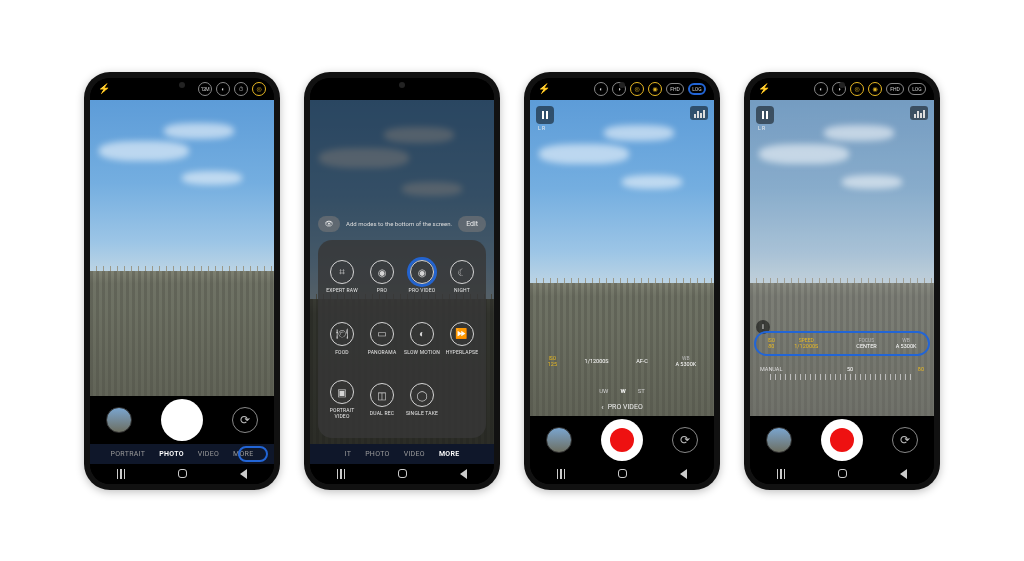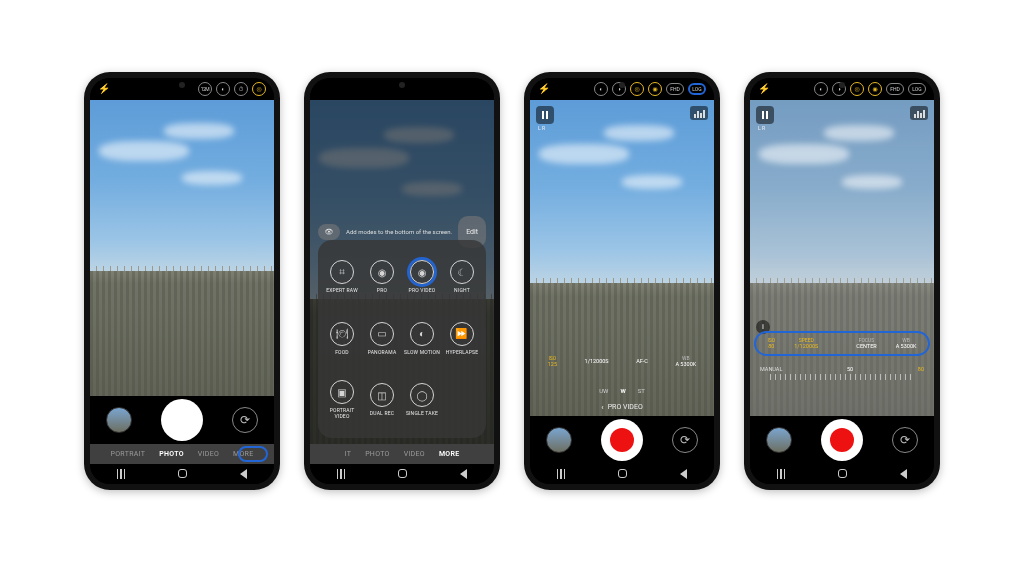--- a/index.html
+++ b/index.html
@@ -115,21 +115,21 @@
   }
   .edit-row {
     position: absolute; top: 116px; left: 8px; right: 8px;
     display: flex; justify-content: space-between; align-items: center;
     color: #eee; font-size: 7px;
   }
   .edit-row .hint { flex:1; text-align:center; color:#ddd; font-size:6px; }
   .eye-pill, .edit-pill {
     background: rgba(120,120,120,0.6);
     border-radius: 10px;
-    height: 16px; padding: 16px 8px;
+    height: 16px; padding: 0 8px;
     display:flex; align-items:center; justify-content:center;
     font-size:7px; color:#eee;
   }
   .eye-pill { width: 22px; padding:0; }
   .mode-panel {
     position: absolute; left: 8px; right: 8px; bottom: 6px;
     top: 140px;
     background: rgba(55,55,55,0.82);
     border-radius: 14px;
     display: grid;
@@ -178,21 +178,21 @@
   .shutter.record::after{
     content:""; width:24px; height:24px; border-radius:50%;
     background:#e11; 
   }
   .flip {
     width:26px; height:26px; border-radius:50%;
     border:1.5px solid #888; display:flex; align-items:center; justify-content:center;
     color:#bbb; font-size:12px;
   }
   .mode-strip {
-    height: 20px; background:#404040;
+    height: 20px; background:#0f172a;
     display:flex; align-items:center; justify-content:center;
     gap: 14px; color:#9a9a9a; font-size:7px; letter-spacing:0.3px;
     position: relative;
   }
   .mode-strip span.active { color:#fff; font-weight:600; }
   .mode-strip .pill-hl {
     position:absolute; border:2.5px solid #2265d6; border-radius:10px;
     height:16px; width:30px;
   }
   .nav-bar {

